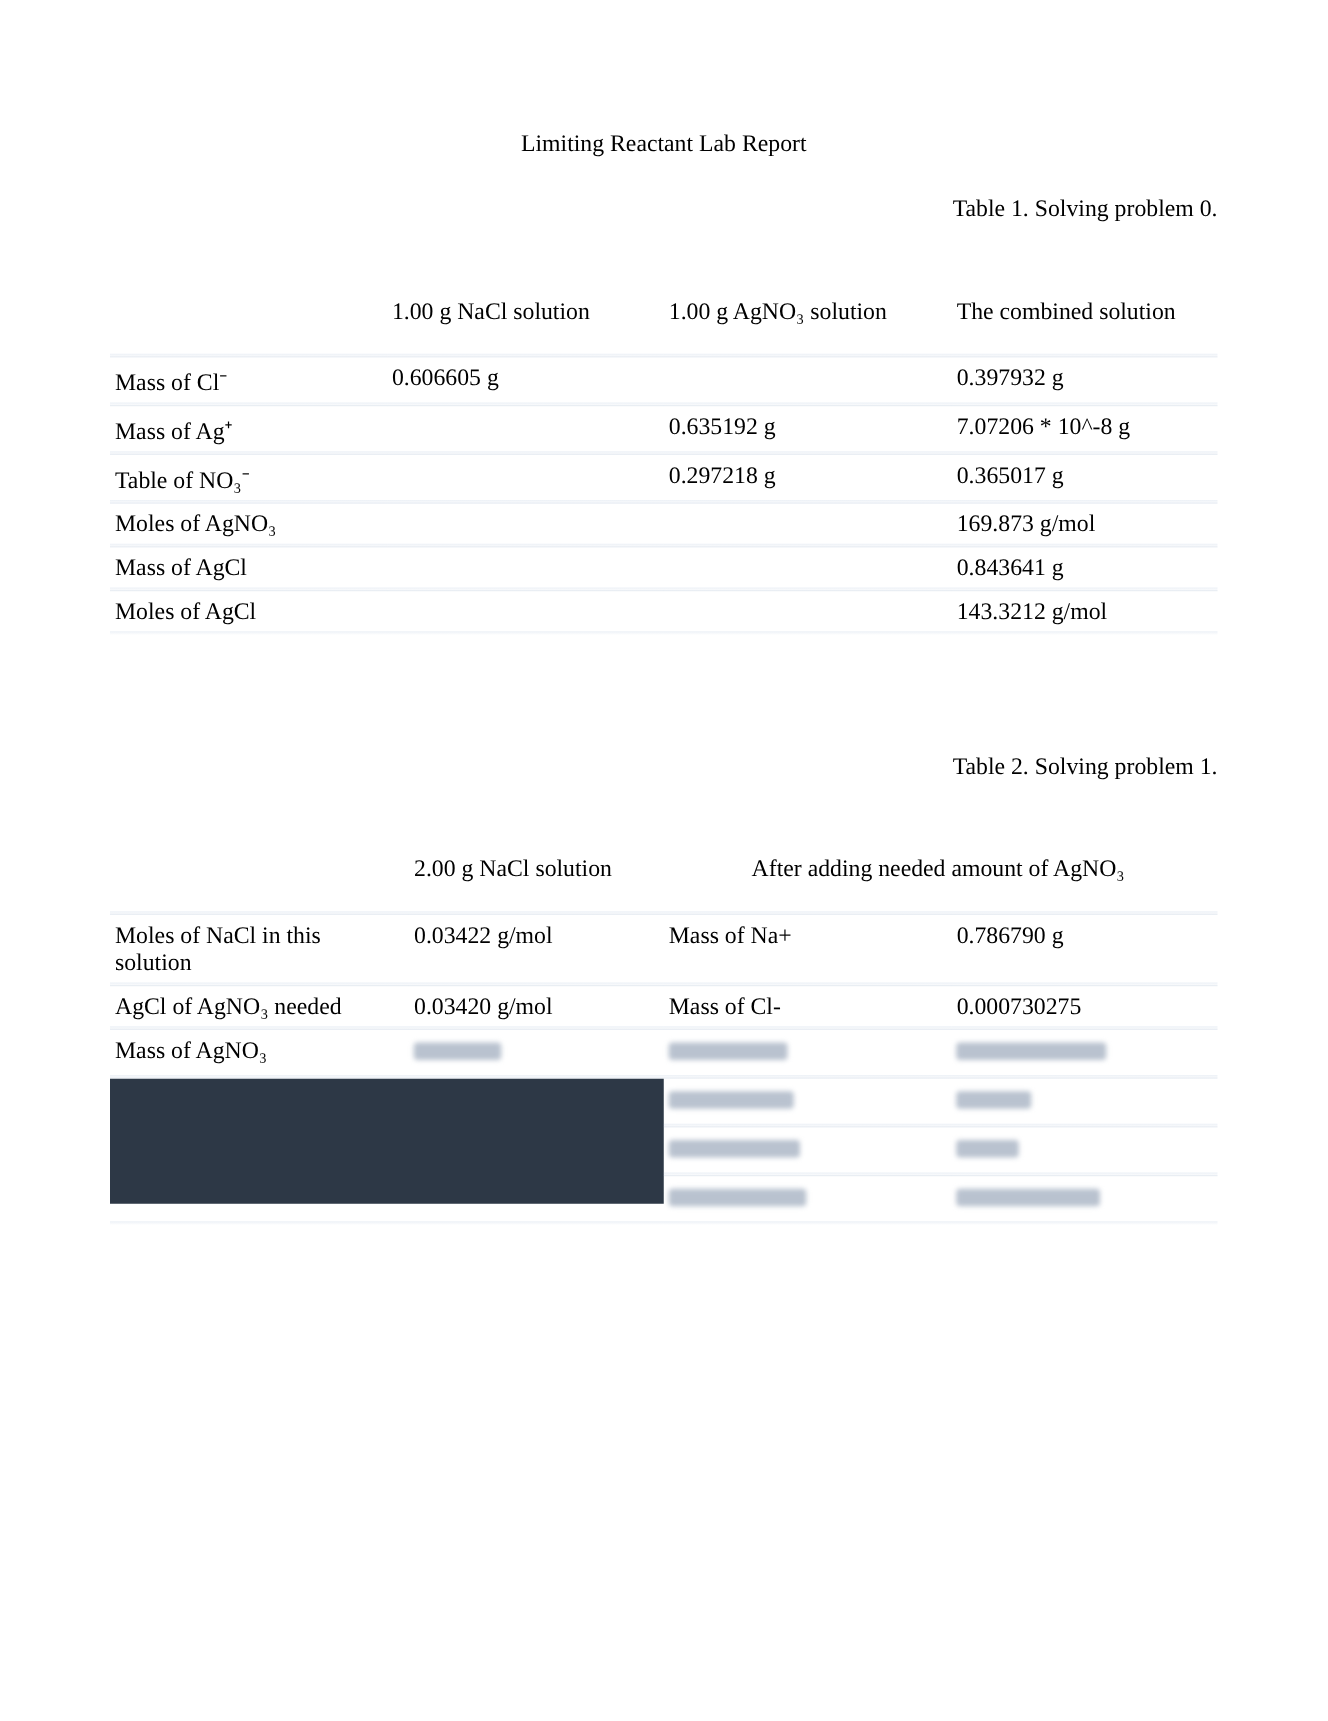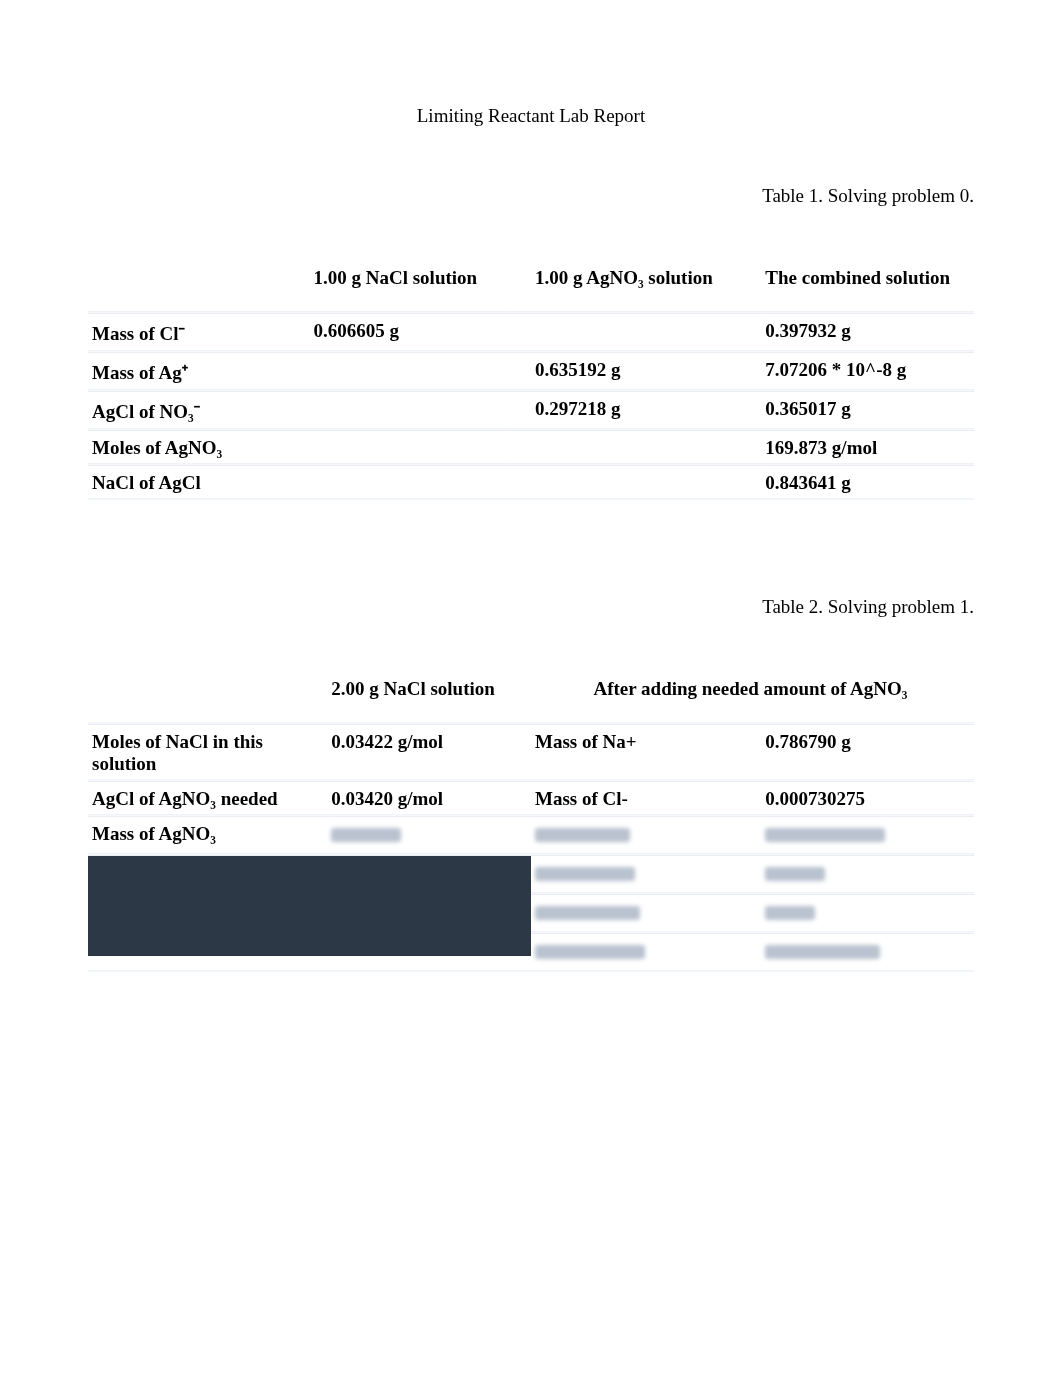--- a/index.html
+++ b/index.html
@@ -11,40 +11,40 @@
       width: 1062px;
       height: 1377px;
       background: #ffffff;
       font-family: "Times New Roman", Times, serif;
       font-size: 19px;
       color: #000000;
       padding: 105px 88px 0 88px;
     }
     .title-line {
       text-align: center;
-      margin-bottom: 58px;
+      margin-bottom: 30px;
     }
     .caption-line {
       text-align: right;
       margin-bottom: 50px;
     }
     .spacer-after-table {
       height: 96px;
     }
     table {
       width: 100%;
       border-collapse: separate;
       border-spacing: 0;
       table-layout: fixed;
     }
     th, td {
       text-align: left;
       vertical-align: top;
       padding: 6px 8px 6px 4px;
-      font-weight: bold;
+      font-weight: normal;
       color: #000;
     }
     th {
       padding-top: 10px;
       padding-bottom: 24px;
     }
     .t1 col.c1 { width: 25%; }
     .t1 col.c2 { width: 25%; }
     .t1 col.c3 { width: 26%; }
     .t1 col.c4 { width: 24%; }
@@ -114,36 +114,42 @@
       <td></td>
       <td>0.397932 g</td>
     </tr>
     <tr class="soft-row">
       <td>Mass of Ag⁺</td>
       <td></td>
       <td>0.635192 g</td>
       <td>7.07206 * 10^-8 g</td>
     </tr>
     <tr class="soft-row">
-      <td>AgCl of NO₃⁻</td>
+      <td>Table of NO₃⁻</td>
       <td></td>
       <td>0.297218 g</td>
       <td>0.365017 g</td>
     </tr>
     <tr class="soft-row">
       <td>Moles of AgNO₃</td>
       <td></td>
       <td></td>
       <td>169.873 g/mol</td>
     </tr>
     <tr class="soft-row">
-      <td>NaCl of AgCl</td>
+      <td>Mass of AgCl</td>
       <td></td>
       <td></td>
       <td>0.843641 g</td>
+    </tr>
+    <tr class="soft-row">
+      <td>Moles of AgCl</td>
+      <td></td>
+      <td></td>
+      <td>143.3212 g/mol</td>
     </tr>
   </tbody>
 </table>
 
 <div class="spacer-after-table"></div>
 
 <div class="caption-line">Table 2. Solving problem 1.</div>
 
 <table class="t2">
   <colgroup>

